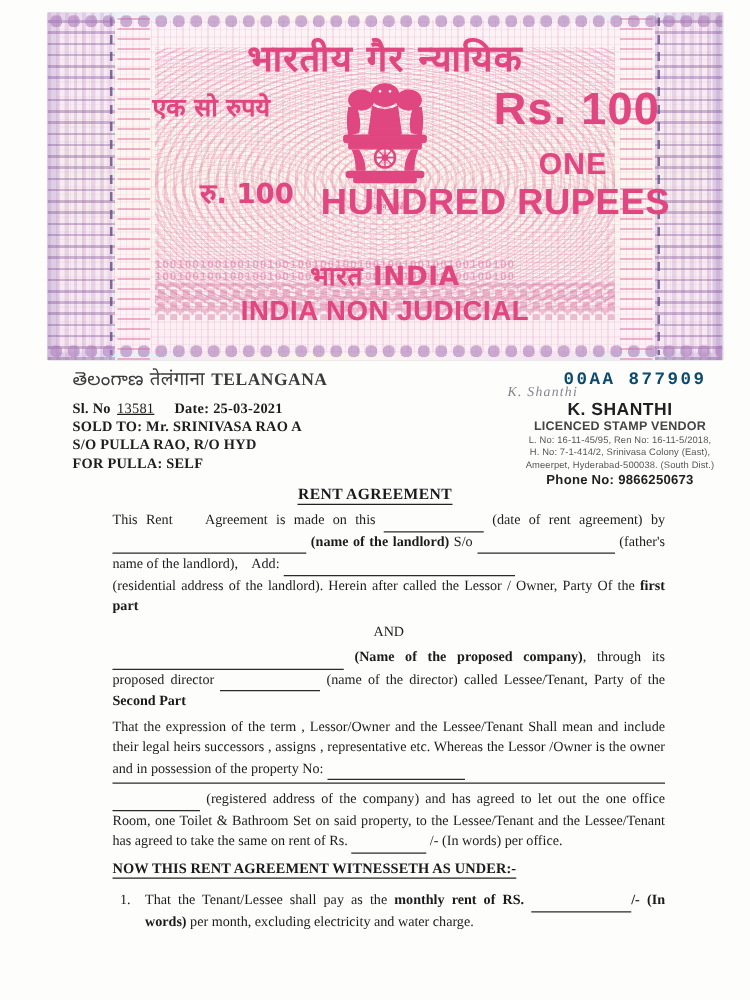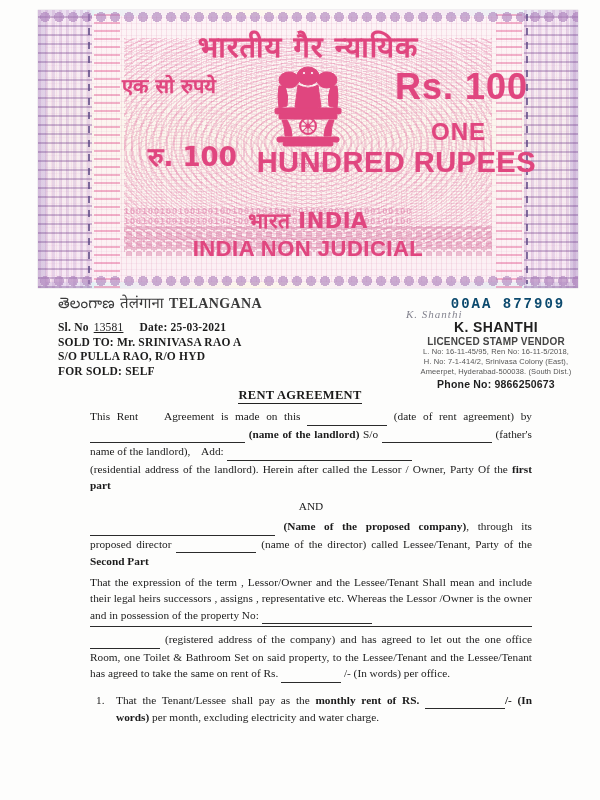--- a/index.html
+++ b/index.html
@@ -177,21 +177,21 @@
   }
   .st-hindi-top {
     left: 50%; transform: translateX(-50%);
     top: 16px;
     font-size: 29px;
     font-family: "DejaVu Sans", sans-serif;
     letter-spacing: 1px;
   }
   .st-ek-so { left: 84px; top: 62px; font-size: 20px; font-family: "DejaVu Sans", sans-serif; }
   .st-rs100 { right: 50px; top: 56px; font-size: 36px; letter-spacing: 1px; }
-  .st-ru100 { left: 110px; top: 128px; font-size: 26px; font-family: "DejaVu Sans", sans-serif; }
+  .st-ru100 { left: 122px; top: 128px; font-size: 22px; font-family: "DejaVu Sans", sans-serif; }
   .st-one { right: 92px; top: 108px; font-size: 24px; letter-spacing: 1px; }
   .st-hundred { right: 42px; top: 136px; font-size: 29px; letter-spacing: .5px; }
   .st-bharat-india {
     left: 50%; transform: translateX(-50%);
     top: 196px;
     font-size: 21px;
     font-family: "DejaVu Sans", sans-serif;
     letter-spacing: .5px;
   }
   .st-nonjudicial {
@@ -429,21 +429,21 @@
   <div class="sold-block">
     <div>
       <span>Sl. No</span>
       <span class="ul">13581</span>
       <span class="gap"></span>
       <span>Date:</span>
       <span>25-03-2021</span>
     </div>
     <div>SOLD TO: Mr. SRINIVASA RAO A</div>
     <div>S/O PULLA RAO, R/O HYD</div>
-    <div>FOR SOLD: SELF</div>
+    <div>FOR PULLA: SELF</div>
   </div>
 
   <div class="vendor">
     <div class="vendor-serial">00AA 877909</div>
     <div class="vendor-sign">K. Shanthi</div>
     <div class="vendor-name">K. SHANTHI</div>
     <div class="vendor-role">LICENCED STAMP VENDOR</div>
     <div class="vendor-line">L. No: 16-11-45/95, Ren No: 16-11-5/2018,</div>
     <div class="vendor-line">H. No: 7-1-414/2, Srinivasa Colony (East),</div>
     <div class="vendor-line">Ameerpet, Hyderabad-500038. (South Dist.)</div>
@@ -491,20 +491,23 @@
       <span class="hr-full"></span>
     </p>
 
     <p>
       <span class="blank w70">&nbsp;</span>
       <span>(registered address of the company) and  has  agreed  to  let  out   the one office  Room, one Toilet &amp; Bathroom Set on said property, to the Lessee/Tenant and  the Lessee/Tenant  has  agreed  to  take  the  same  on  rent  of Rs.</span>
       <span class="blank w60">&nbsp;</span>
       <span>/- (In words) per office.</span>
     </p>
 
+    <p class="under-head">
+      <span>NOW THIS RENT AGREEMENT WITNESSETH AS UNDER:-</span>
+    </p>
 
     <div class="clause">
       <div class="clause-num">1.</div>
       <div class="clause-body">
         <span>That the Tenant/Lessee shall pay as the</span>
         <span class="b">monthly rent of RS.</span>
         <span class="blank w80">&nbsp;</span><span class="b">/-</span>
         <span class="b">(In words)</span>
         <span>per month, excluding electricity and water charge.</span>
       </div>

